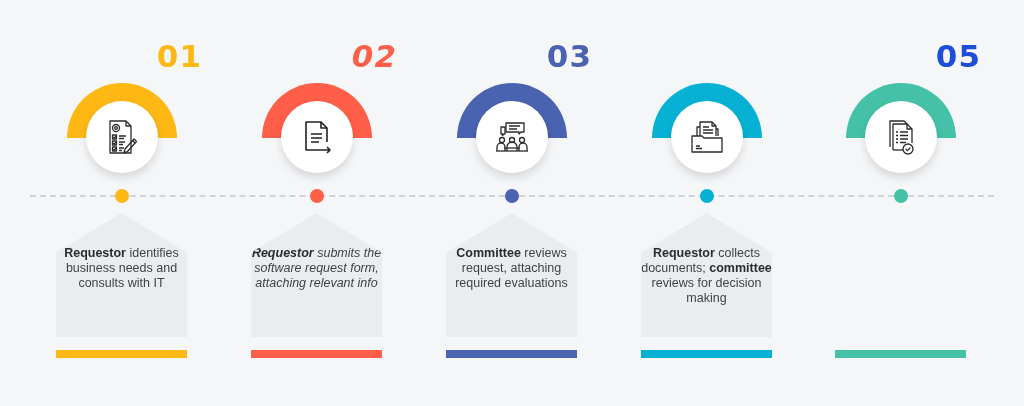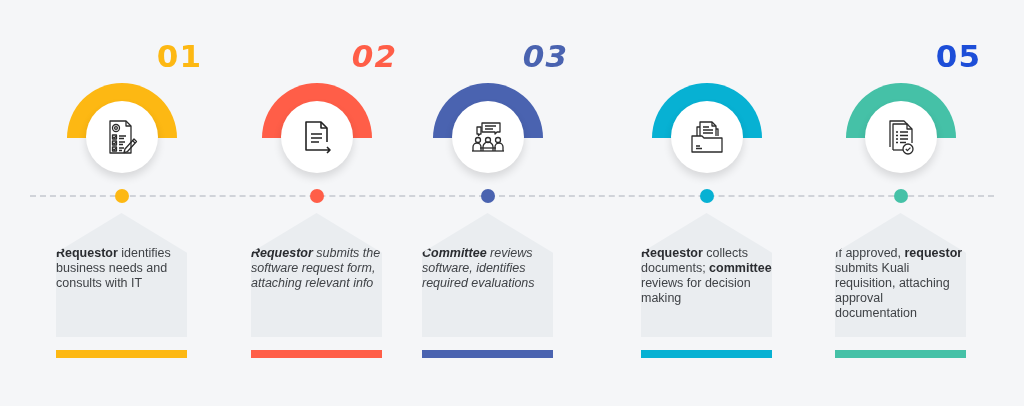--- a/index.html
+++ b/index.html
@@ -31,21 +31,21 @@
   .icon-circle svg { width:40px; height:40px; }
   .dot {
     position:absolute; left:73px; top:189px; width:14px; height:14px; border-radius:50%;
   }
   .card {
     position:absolute; left:14px; top:213px; width:131px; height:124px;
     background:#eaedf0;
     clip-path:polygon(50% 0, 100% 32%, 100% 100%, 0 100%, 0 32%);
   }
   .card-text {
-    position:absolute; left:0; top:33px; width:131px; 
+    position:absolute; left:0; top:33px; width:131px; text-align:center;
     font-size:12.5px; line-height:15px; color:#3f4246;
     font-family:"Liberation Sans","DejaVu Sans",sans-serif;
   }
   .card-text b { color:#2a2c30; font-weight:bold; }
   .bar { position:absolute; left:14px; top:350px; width:131px; height:8px; }
 </style>
 </head>
 <body>
 
 <div class="timeline-line"></div>
@@ -92,41 +92,41 @@
       <path d="M20 33h13M30 30l3 3-3 3"></path>
     </svg>
   </div>
   <div class="dot" style="background:#FF5E48"></div>
   <div class="card">
     <div class="card-text"><span></span><b>Requestor</b><span> submits the software request form, attaching relevant info</span></div>
   </div>
   <div class="bar" style="background:#FF5E48"></div>
 </div>
 
-<div class="step" style="left:408px;font-style:italic;">
+<div class="step" style="left:432px;">
   <div class="step-number" style="color:#4A63B0">03</div>
   <div class="arc">
       <div class="arc-inner" style="background:#4A63B0"></div>
     </div>
   <div class="icon-circle">
     <svg viewBox="0 0 40 40" fill="none" stroke="#2b2b2b" stroke-width="1.3" stroke-linejoin="round">
       <path d="M14 6h18v9h-3l-2 2v-2H14z"></path>
         <path d="M17 9h11M17 12h8"></path>
       <path d="M9 10h4v7H12l-1.5 1.5V17H9z"></path>
       <circle cx="10" cy="23" r="2.5"></circle>
         <circle cx="20" cy="23" r="2.5"></circle>
         <circle cx="30" cy="23" r="2.5"></circle>
       <path d="M5 34v-4a4 4 0 0 1 8 0v4M15 34v-4a5 5 0 0 1 10 0v4M27 34v-4a4 4 0 0 1 8 0v4"></path>
       <path d="M4 34h32"></path>
         <path d="M12 31h16"></path>
     </svg>
   </div>
   <div class="dot" style="background:#4A63B0"></div>
   <div class="card">
-    <div class="card-text"><span></span><b>Committee</b><span> reviews software, identifies required evaluations</span></div>
+    <div class="card-text"><span></span><b>Committee</b><span> reviews request, attaching required evaluations</span></div>
   </div>
   <div class="bar" style="background:#4A63B0"></div>
 </div>
 
 <div class="step" style="left:627px;">
   <div class="arc">
       <div class="arc-inner" style="background:#07B1D3"></div>
     </div>
   <div class="icon-circle">
     <svg viewBox="0 0 40 40" fill="none" stroke="#2b2b2b" stroke-width="1.3" stroke-linejoin="round">
@@ -156,17 +156,14 @@
       <path d="M9 30V4h14l4 4"></path>
       <path d="M12 33V7h14l5 5v14"></path>
         <path d="M26 7v5h5"></path>
       <path d="M15 15h2M19 15h8M15 18.5h2M19 18.5h8M15 22h2M19 22h8M15 25.5h2M19 25.5h6"></path>
       <path d="M12 33h10"></path>
       <circle cx="27" cy="32" r="5"></circle>
         <path d="M24.8 32l1.6 1.6 3-3"></path>
     </svg>
   </div>
   <div class="dot" style="background:#45C1A7"></div>
-  <div class="card">
-    <div class="card-text"><span>If approved, </span><b>requestor</b><span> submits Kuali requisition, attaching approval documentation</span></div>
-  </div>
   <div class="bar" style="background:#45C1A7"></div>
 </div>
 
 </body></html>

